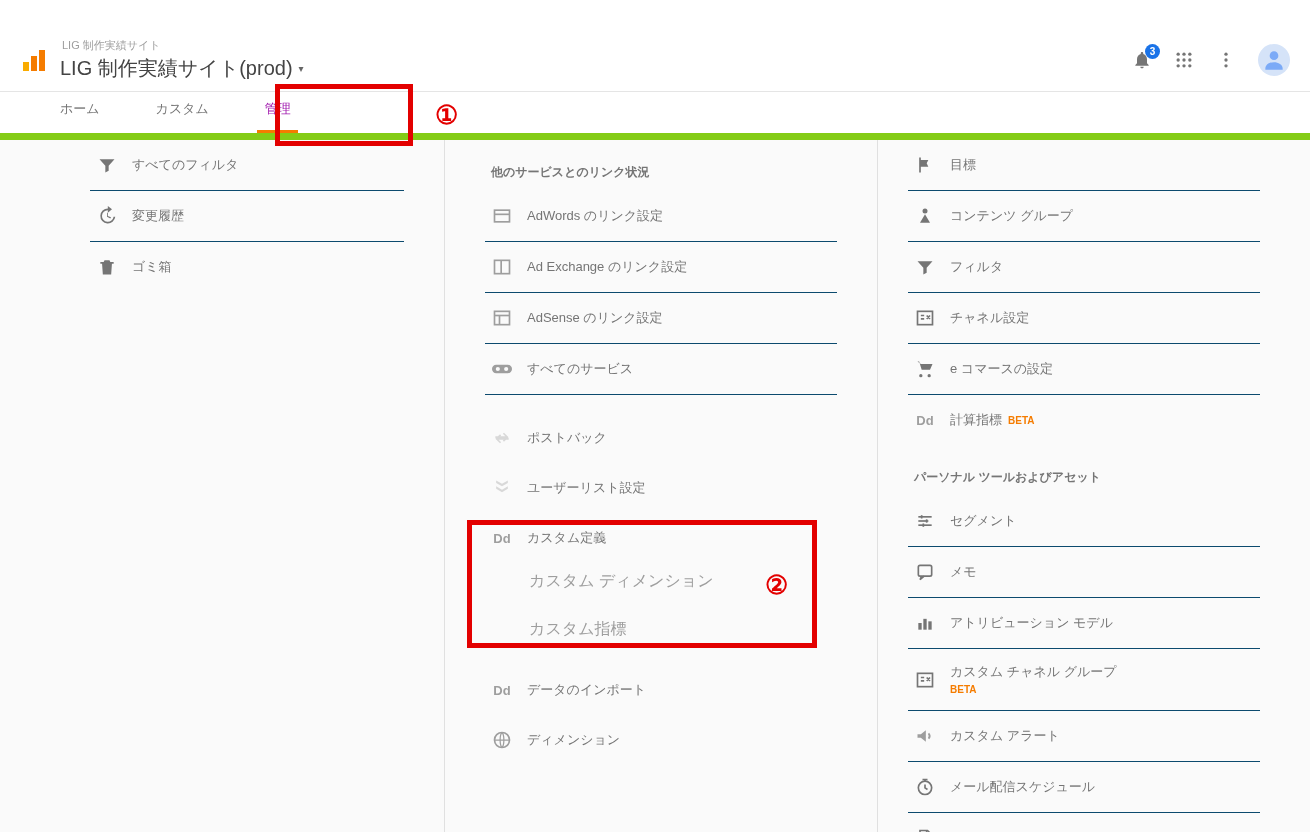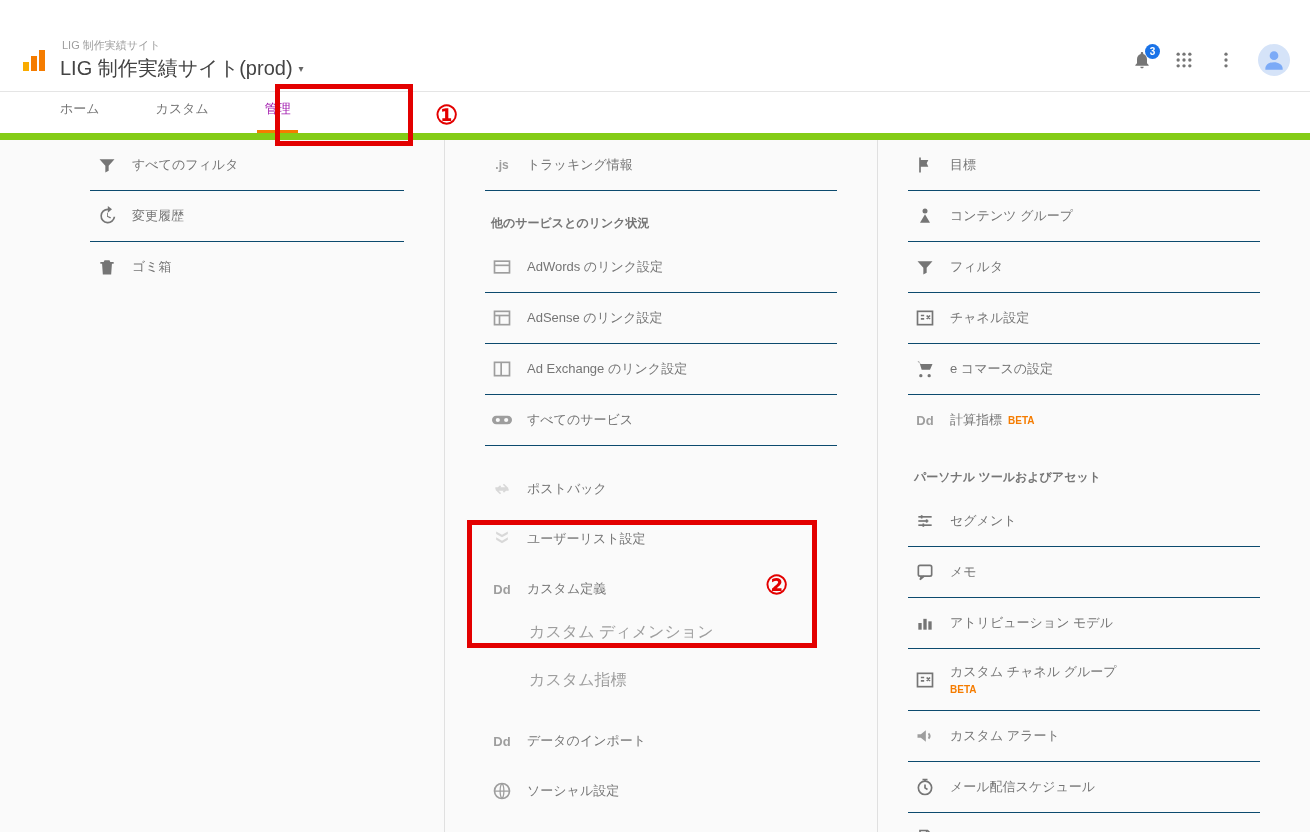--- a/index.html
+++ b/index.html
@@ -138,59 +138,53 @@
       <span class="admin-icon">
         <svg width="20" height="20" viewBox="0 0 24 24" fill="#757575">
             <path d="M6 7h12l-1 14H7L6 7zm3-3h6l1 2H8l1-2zM4 6h16v2H4z"></path>
           </svg>
       </span>
       <span>ゴミ箱</span>
     </div>
   </div>
 
   <div class="col col2 col2-wrap">
-    <div class="admin-item">
-      <span class="admin-icon">
-          <span class="icon-text-js">.js</span>
-        </span>
-      <span>トラッキング情報</span>
-    </div>
 
     <div class="section-header">他のサービスとのリンク状況</div>
 
     <div class="admin-item">
       <span class="admin-icon">
         <svg width="20" height="20" viewBox="0 0 24 24" fill="none" stroke="#9e9e9e" stroke-width="2">
             <rect x="3" y="5" width="18" height="14"></rect>
             <line x1="3" y1="10" x2="21" y2="10"></line>
           </svg>
       </span>
       <span>AdWords のリンク設定</span>
+    </div>
+    <div class="admin-item">
+      <span class="admin-icon">
+        <svg width="20" height="20" viewBox="0 0 24 24" fill="none" stroke="#9e9e9e" stroke-width="2">
+            <rect x="3" y="4" width="18" height="16"></rect>
+            <line x1="11" y1="4" x2="11" y2="20"></line>
+          </svg>
+      </span>
+      <span>Ad Exchange のリンク設定</span>
     </div>
     <div class="admin-item">
       <span class="admin-icon">
         <svg width="20" height="20" viewBox="0 0 24 24" fill="none" stroke="#9e9e9e" stroke-width="2">
             <rect x="3" y="4" width="18" height="16"></rect>
             <line x1="3" y1="9" x2="21" y2="9"></line>
             <line x1="9" y1="9" x2="9" y2="20"></line>
           </svg>
       </span>
       <span>AdSense のリンク設定</span>
     </div>
     <div class="admin-item">
       <span class="admin-icon">
-        <svg width="20" height="20" viewBox="0 0 24 24" fill="none" stroke="#9e9e9e" stroke-width="2">
-            <rect x="3" y="4" width="18" height="16"></rect>
-            <line x1="11" y1="4" x2="11" y2="20"></line>
-          </svg>
-      </span>
-      <span>Ad Exchange のリンク設定</span>
-    </div>
-    <div class="admin-item">
-      <span class="admin-icon">
         <svg width="20" height="14" viewBox="0 0 24 14">
             <rect x="0" y="2" width="24" height="10" rx="5" fill="#9e9e9e"></rect>
             <circle cx="7" cy="7" r="2.5" fill="#fafafa"></circle>
             <circle cx="17" cy="7" r="2.5" fill="#fafafa"></circle>
           </svg>
       </span>
       <span>すべてのサービス</span>
     </div>
 
     <div style="height:18px"></div>
@@ -225,21 +219,21 @@
         </span>
       <span>データのインポート</span>
     </div>
     <div class="admin-item no-border">
       <span class="admin-icon">
         <svg width="20" height="20" viewBox="0 0 24 24" fill="#9e9e9e">
             <circle cx="12" cy="12" r="9" fill="none" stroke="#9e9e9e" stroke-width="2"></circle>
             <path d="M3 12h18M12 3c3 3 3 15 0 18M12 3c-3 3-3 15 0 18" fill="none" stroke="#9e9e9e" stroke-width="1.5"></path>
           </svg>
       </span>
-      <span>ソーシャル設定</span>
+      <span>ディメンション</span>
     </div>
 
     <div class="annot-box2" style="left:22px; top:380px; width:350px; height:128px;"></div>
     <span class="annot-num" style="left:320px; top:430px;">②</span>
   </div>
 
   <div class="col col3">
     <div class="admin-item">
       <span class="admin-icon">
         <svg width="20" height="20" viewBox="0 0 24 24" fill="#757575">

